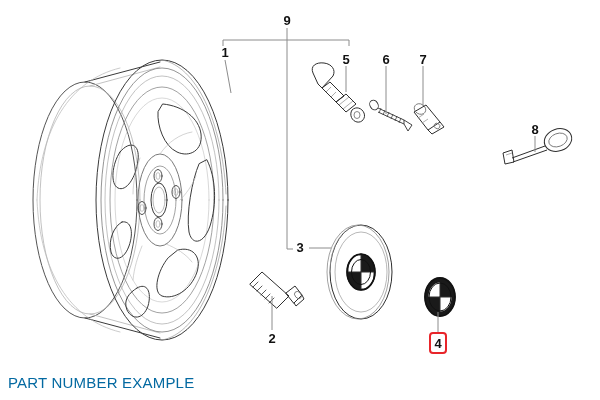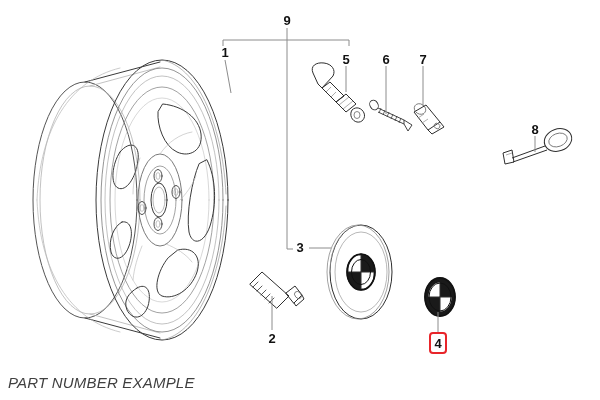--- a/index.html
+++ b/index.html
@@ -22,23 +22,22 @@
     width: 600px;
     height: 400px;
   }
   .caption {
     position: absolute;
     left: 8px;
     top: 374px;
     font-family: "Liberation Sans", sans-serif;
     font-size: 15px;
     letter-spacing: 0.2px;
-    color: #404040;
+    color: #0369a1;
     white-space: nowrap;
-    font-style: italic;
   }
   .callout-num {
     position: absolute;
     font-family: "Liberation Sans", sans-serif;
     font-size: 13px;
     font-weight: bold;
     color: #111111;
     line-height: 1;
     text-align: center;
     width: 14px;

